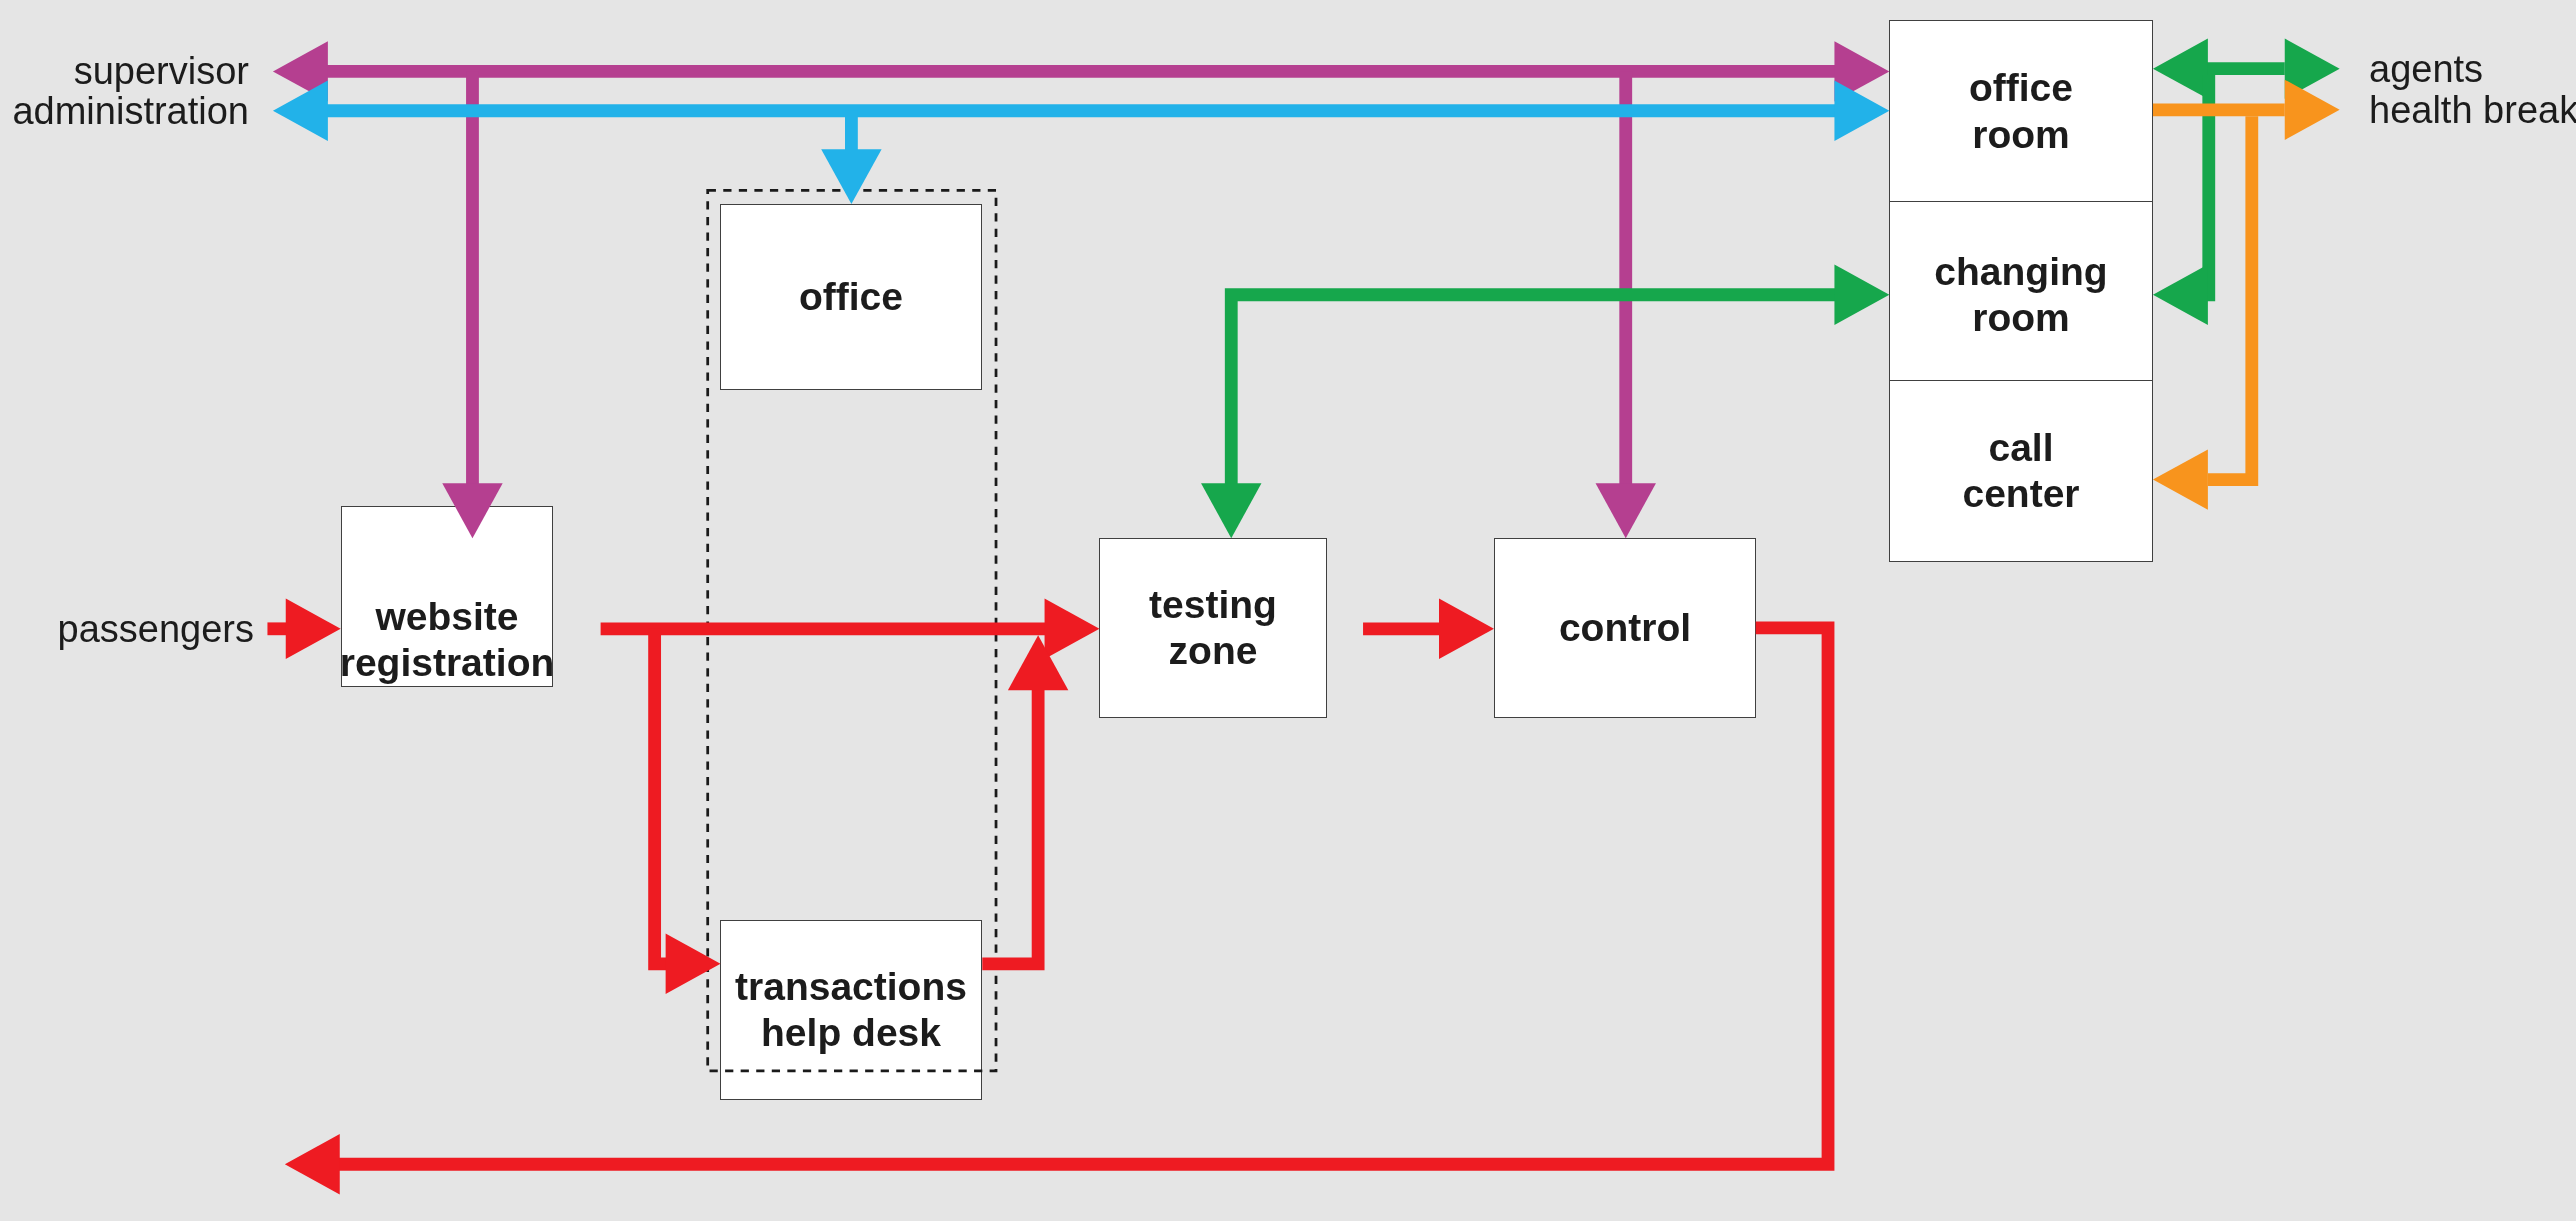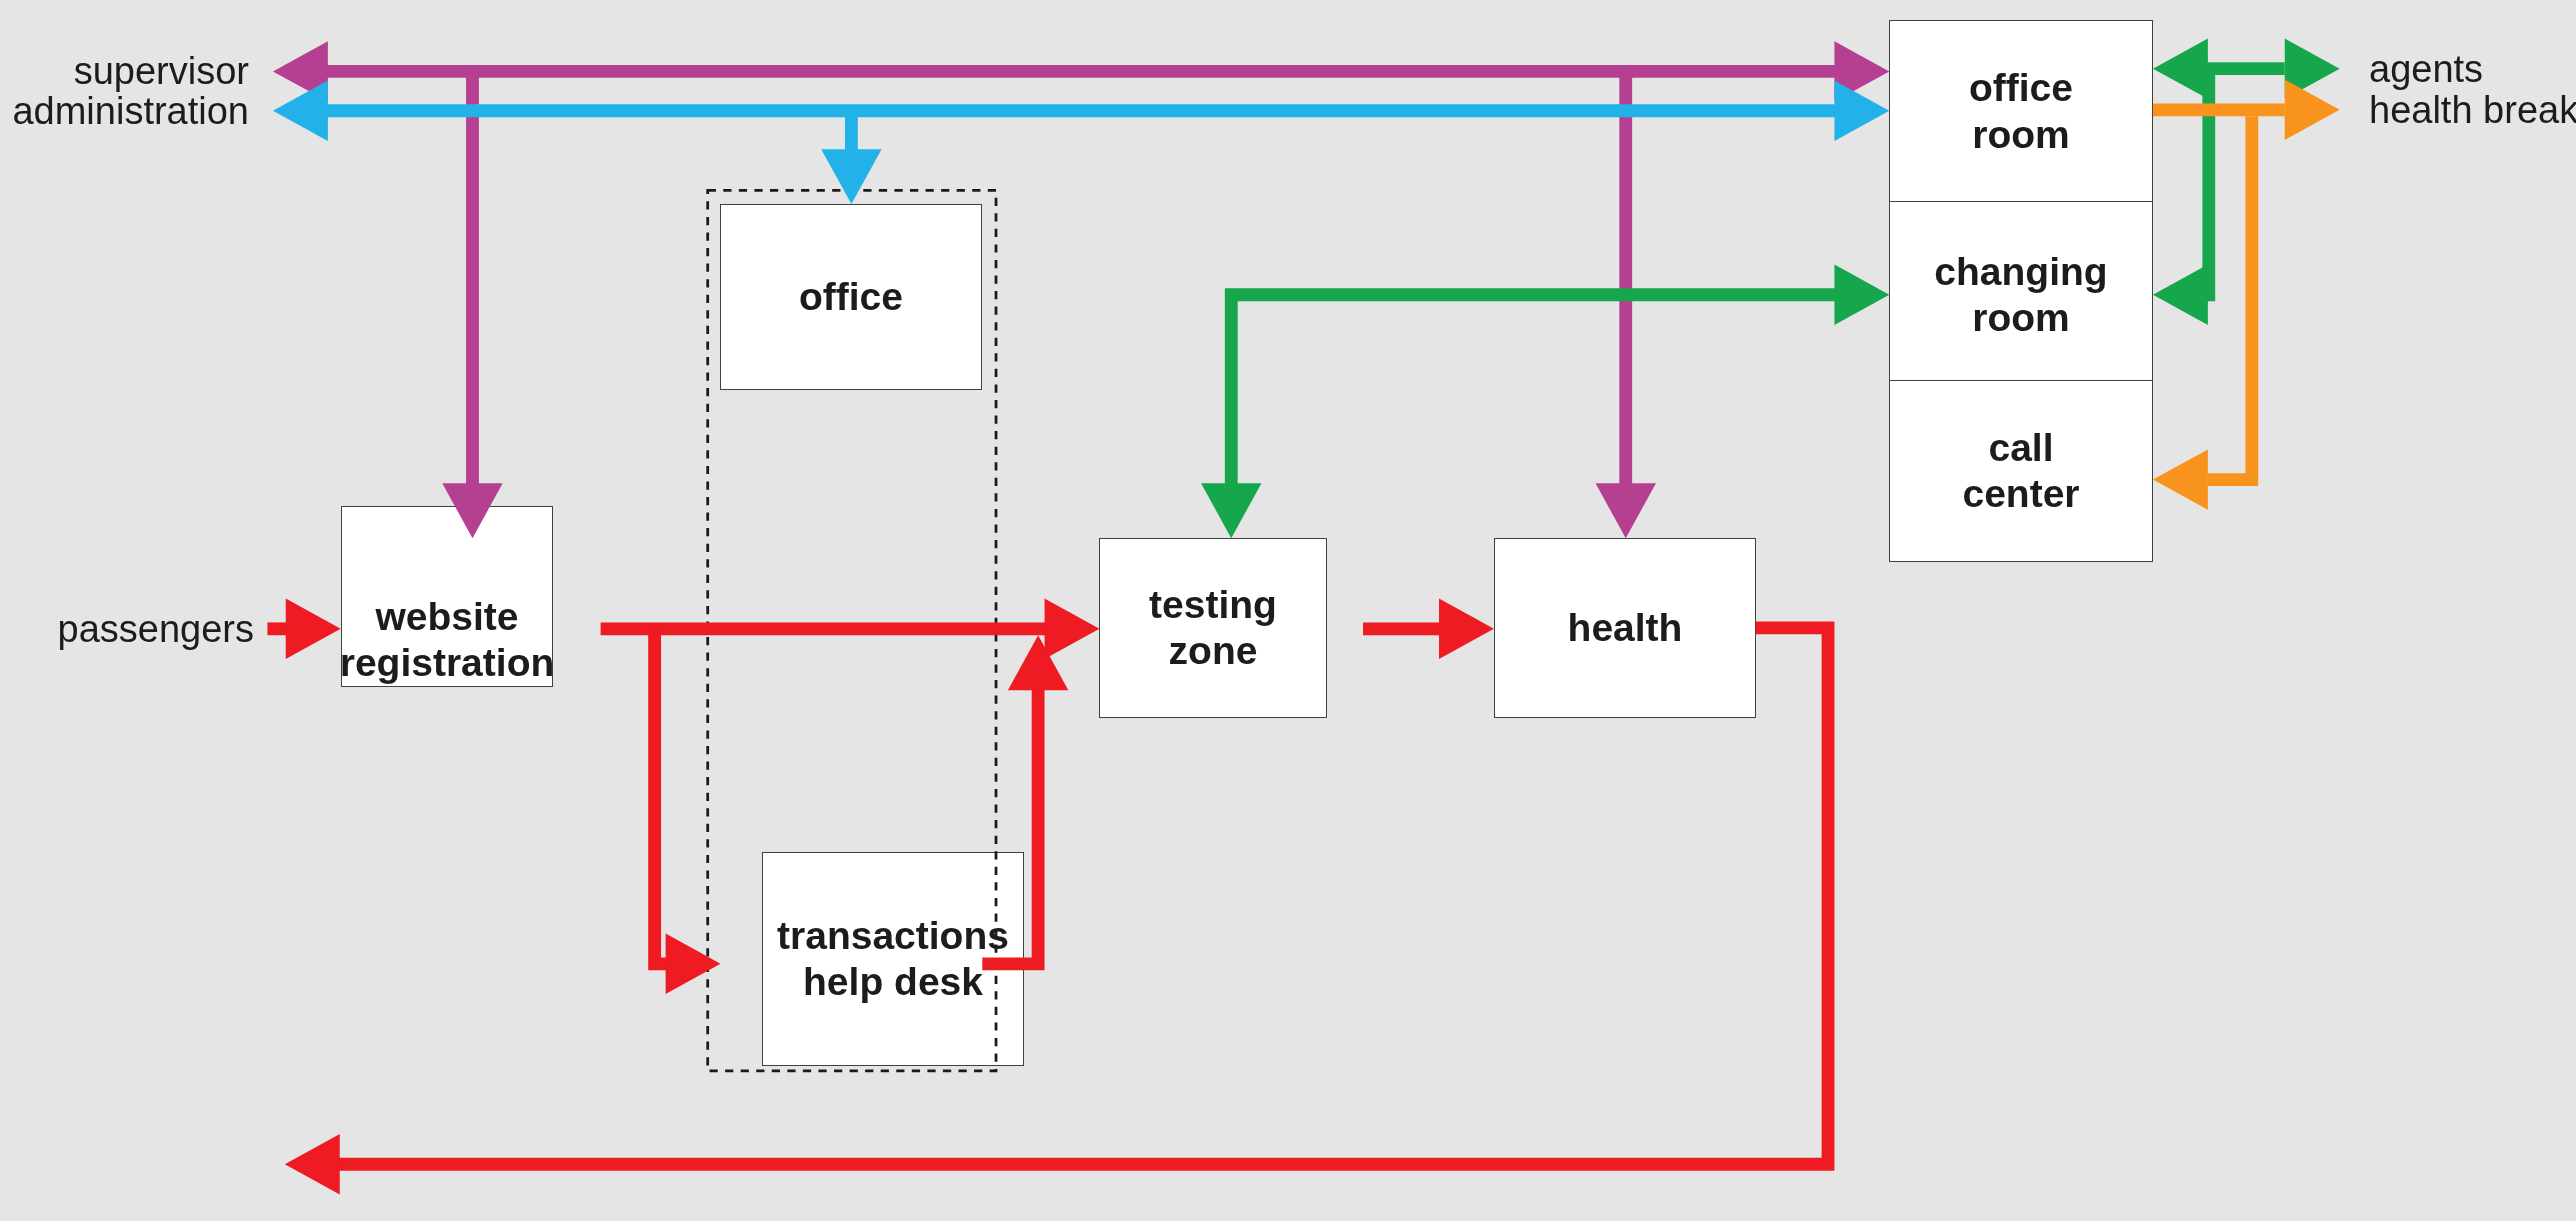--- a/index.html
+++ b/index.html
@@ -70,32 +70,32 @@
 
   <div class="box" style="left:720px; top:204px; width:262px; height:186px;">
     <span>office</span>
   </div>
 
   <div class="box" style="left:341px; top:506px; width:212px; height:181px;align-items:flex-end;">
     <span>website
 registration</span>
   </div>
 
-  <div class="box" style="left:720px; top:852px; width:262px; height:214px;margin-left:42px;">
+  <div class="box" style="left:720px; top:920px; width:262px; height:180px;">
     <span>transactions
 help desk</span>
   </div>
 
   <div class="box" style="left:1099px; top:538px; width:228px; height:180px;">
     <span>testing
 zone</span>
   </div>
 
   <div class="box" style="left:1494px; top:538px; width:262px; height:180px;">
-    <span>health</span>
+    <span>control</span>
   </div>
 
   <div class="box" style="left:1889px; top:20px; width:264px; height:183px;">
     <span>office
 room</span>
   </div>
 
   <div class="box" style="left:1889px; top:201px; width:264px; height:188px;">
     <span>changing
 room</span>

